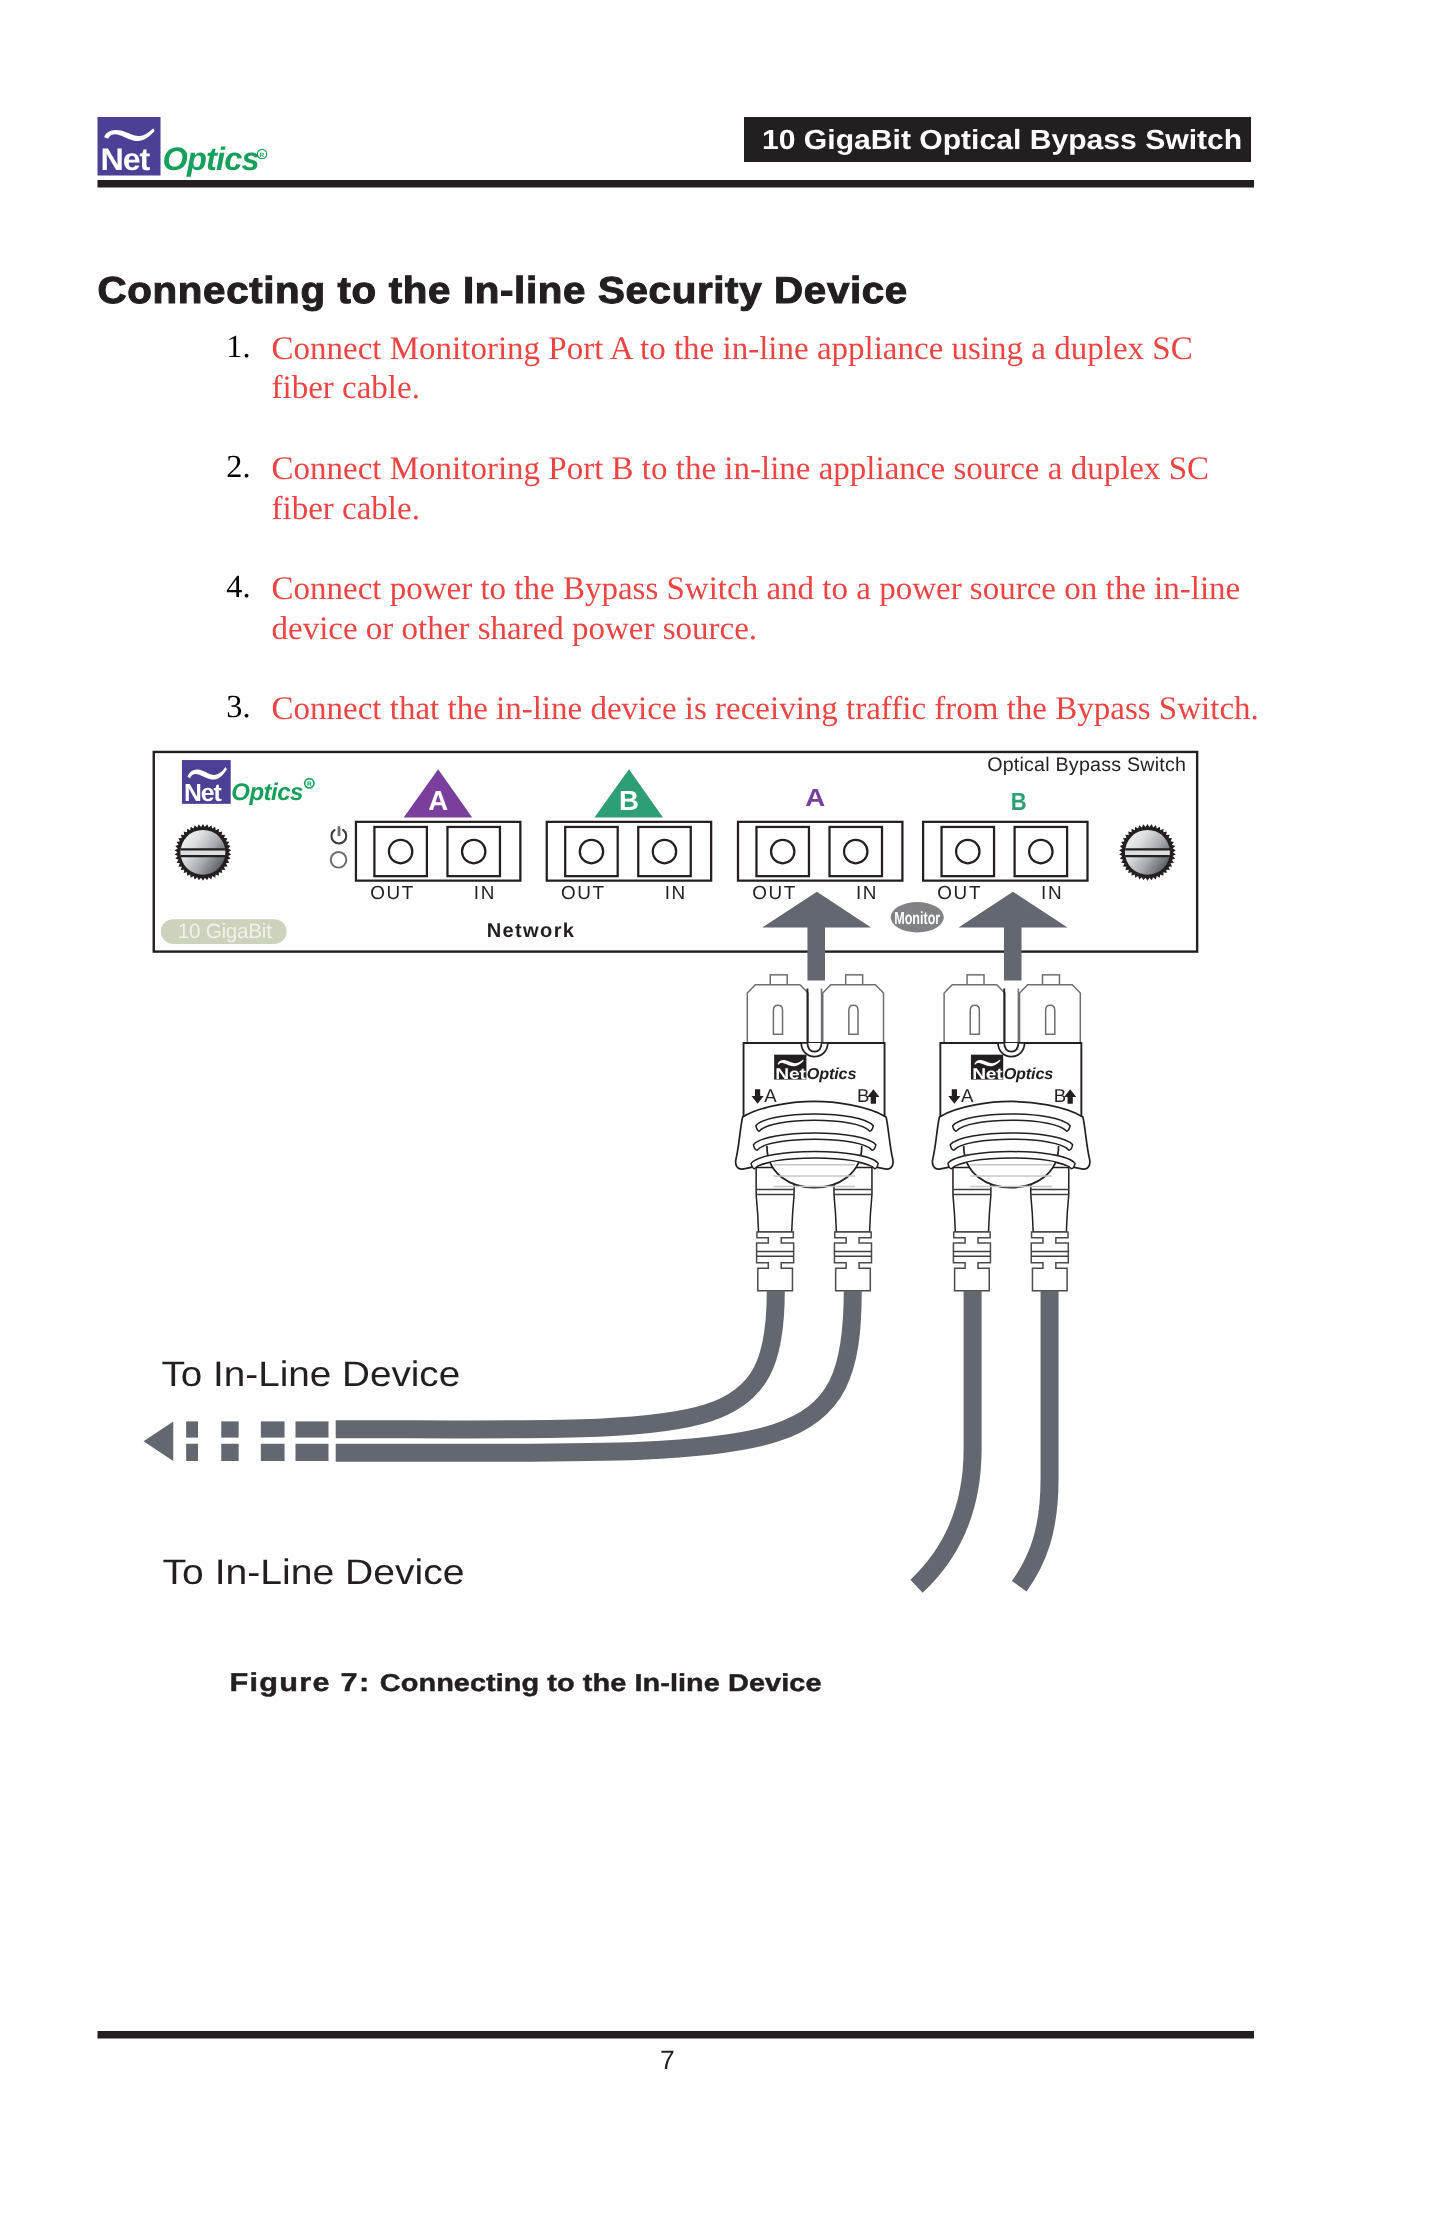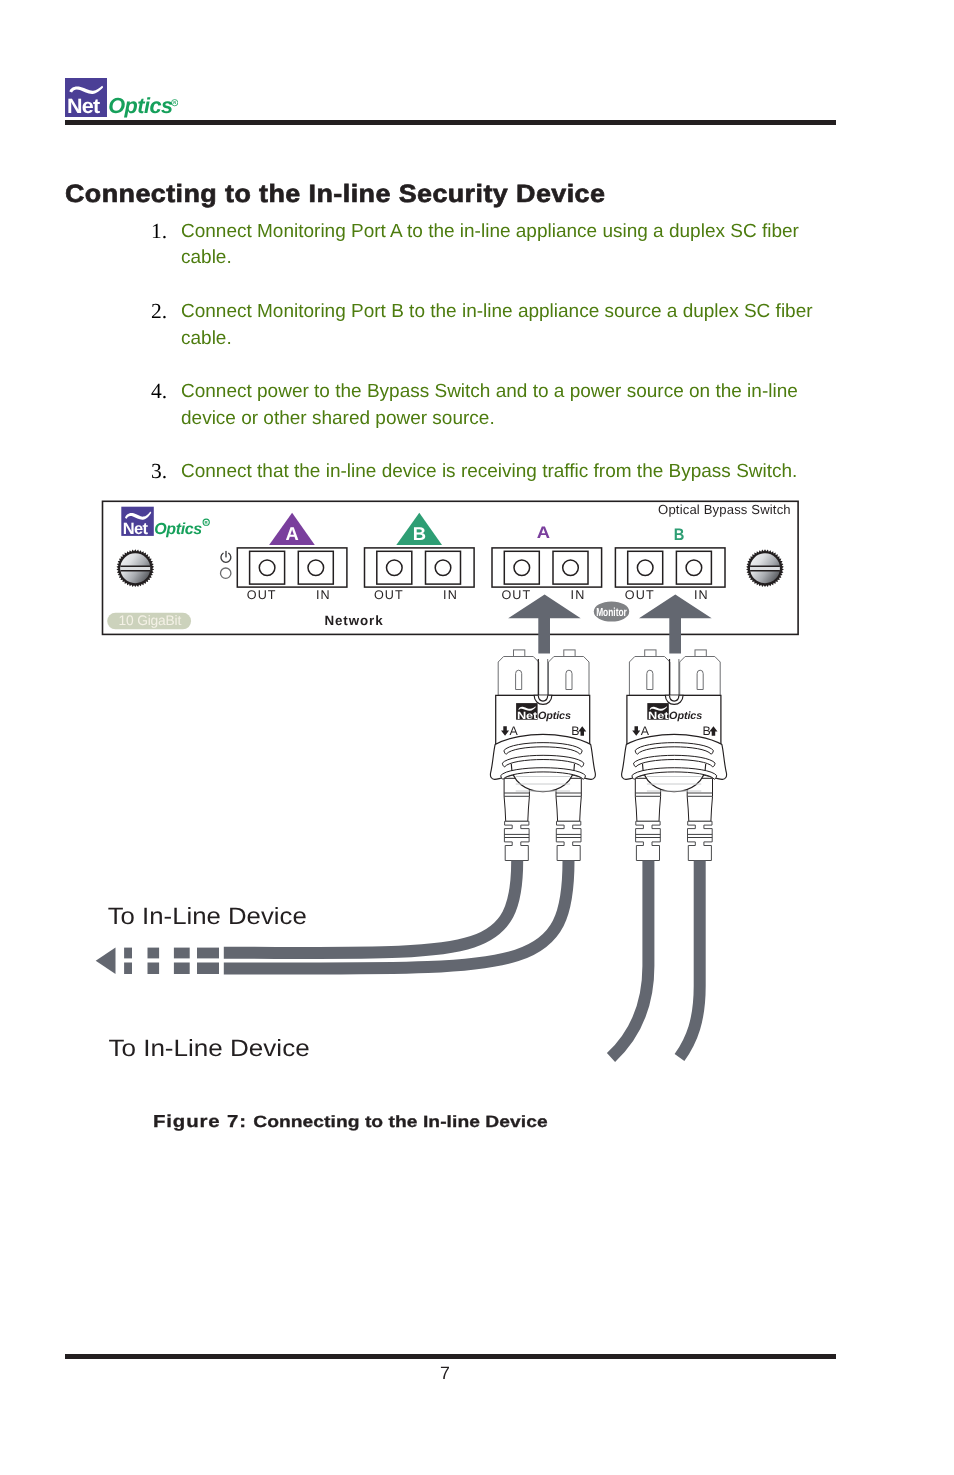--- a/index.html
+++ b/index.html
@@ -17,21 +17,21 @@
   .hdr-banner{position:absolute;left:495.6px;top:63.7px;width:338.7px;height:30.5px;background:#231f20;}
   .hdr-banner span{position:absolute;left:12.6px;top:4.5px;width:316px;font-family:"Liberation Sans",sans-serif;font-weight:bold;font-size:18.5px;color:#ffffff;white-space:nowrap;display:inline-block;transform:scaleX(1.085);transform-origin:left center;}
   .hdr-rule{position:absolute;left:65.2px;top:106px;width:770.6px;height:5px;background:#231f20;}
 
   
   .sect-head{position:absolute;left:65px;top:166px;font-family:"Liberation Sans",sans-serif;font-weight:bold;font-size:25px;color:#231f20;letter-spacing:0.4px;transform:scaleX(1.075);transform-origin:left center;-webkit-text-stroke:0.7px #231f20;}
 
   .steps{position:absolute;left:152px;top:205px;width:690px;}
   .step{position:relative;margin-bottom:27.3px;}
   .step-num{position:absolute;left:-15px;top:0;width:30px;text-align:right;font-family:"Liberation Serif",serif;font-size:21.5px;color:#000;}
-  .step-txt{margin-left:29px;font-family:Liberation Sans, sans-serif;font-size:19px;line-height:26.4px;color:#4d7c0f;}
+  .step-txt{margin-left:29px;font-family:Liberation Serif, serif;font-size:22px;line-height:26.4px;color:#ef4444;}
 
   
   .caption{position:absolute;left:152.5px;top:1096.5px;font-family:"Liberation Sans",sans-serif;font-weight:bold;font-size:17px;color:#231f20;white-space:nowrap;transform:scaleX(1.182);transform-origin:left center;-webkit-text-stroke:0.3px #231f20;}
   .caption b{font-size:17.3px;letter-spacing:0.72px;}
   .caption span{font-size:16.3px;letter-spacing:0.04px;margin-left:0.6px;}
   .foot-rule{position:absolute;left:65.2px;top:1339.8px;width:770.6px;height:5px;background:#231f20;}
   .foot-num{position:absolute;left:0;top:1350.2px;width:890px;text-align:center;font-family:"Liberation Sans",sans-serif;font-size:17.8px;color:#231f20;line-height:18px;}
 </style>
 </head>
 <body>
@@ -44,20 +44,23 @@
       <path d="M0.8 15.0 C2.5 7.5, 11.5 1.0, 23.5 4.8 C33.5 8.0, 41.5 14.0, 48.8 13.2 C55.5 12.5, 61.5 7.0, 67.0 1.5 L69.4 5.2 C63.2 12.8, 56.2 20.2, 47.6 20.8 C38.5 21.4, 30.0 14.8, 22.0 11.8 C14.8 9.1, 9.2 10.4, 6.2 17.4 Z" fill="#ffffff"></path>
     </svg>
     <div class="logo-net">Net</div>
     <div class="logo-optics">Optics</div>
     <svg class="logo-reg" viewBox="0 0 20 20">
       <circle cx="10" cy="10" r="8.5" fill="none" stroke="#16a05b" stroke-width="2.2"></circle>
       <text x="10" y="14.6" text-anchor="middle" font-family="Liberation Sans, sans-serif" font-size="11" font-weight="bold" fill="#16a05b">R</text>
     </svg>
   </div>
 
+  <div class="hdr-banner">
+    <span>10 GigaBit Optical Bypass Switch</span>
+  </div>
   <div class="hdr-rule"></div>
 
   <div class="sect-head">Connecting to the In-line Security Device</div>
 
   <div class="steps">
     <div class="step">
       <span class="step-num">1.</span>
       <div class="step-txt">Connect Monitoring Port A to the in-line appliance using a duplex SC fiber cable.</div>
     </div>
     <div class="step">

